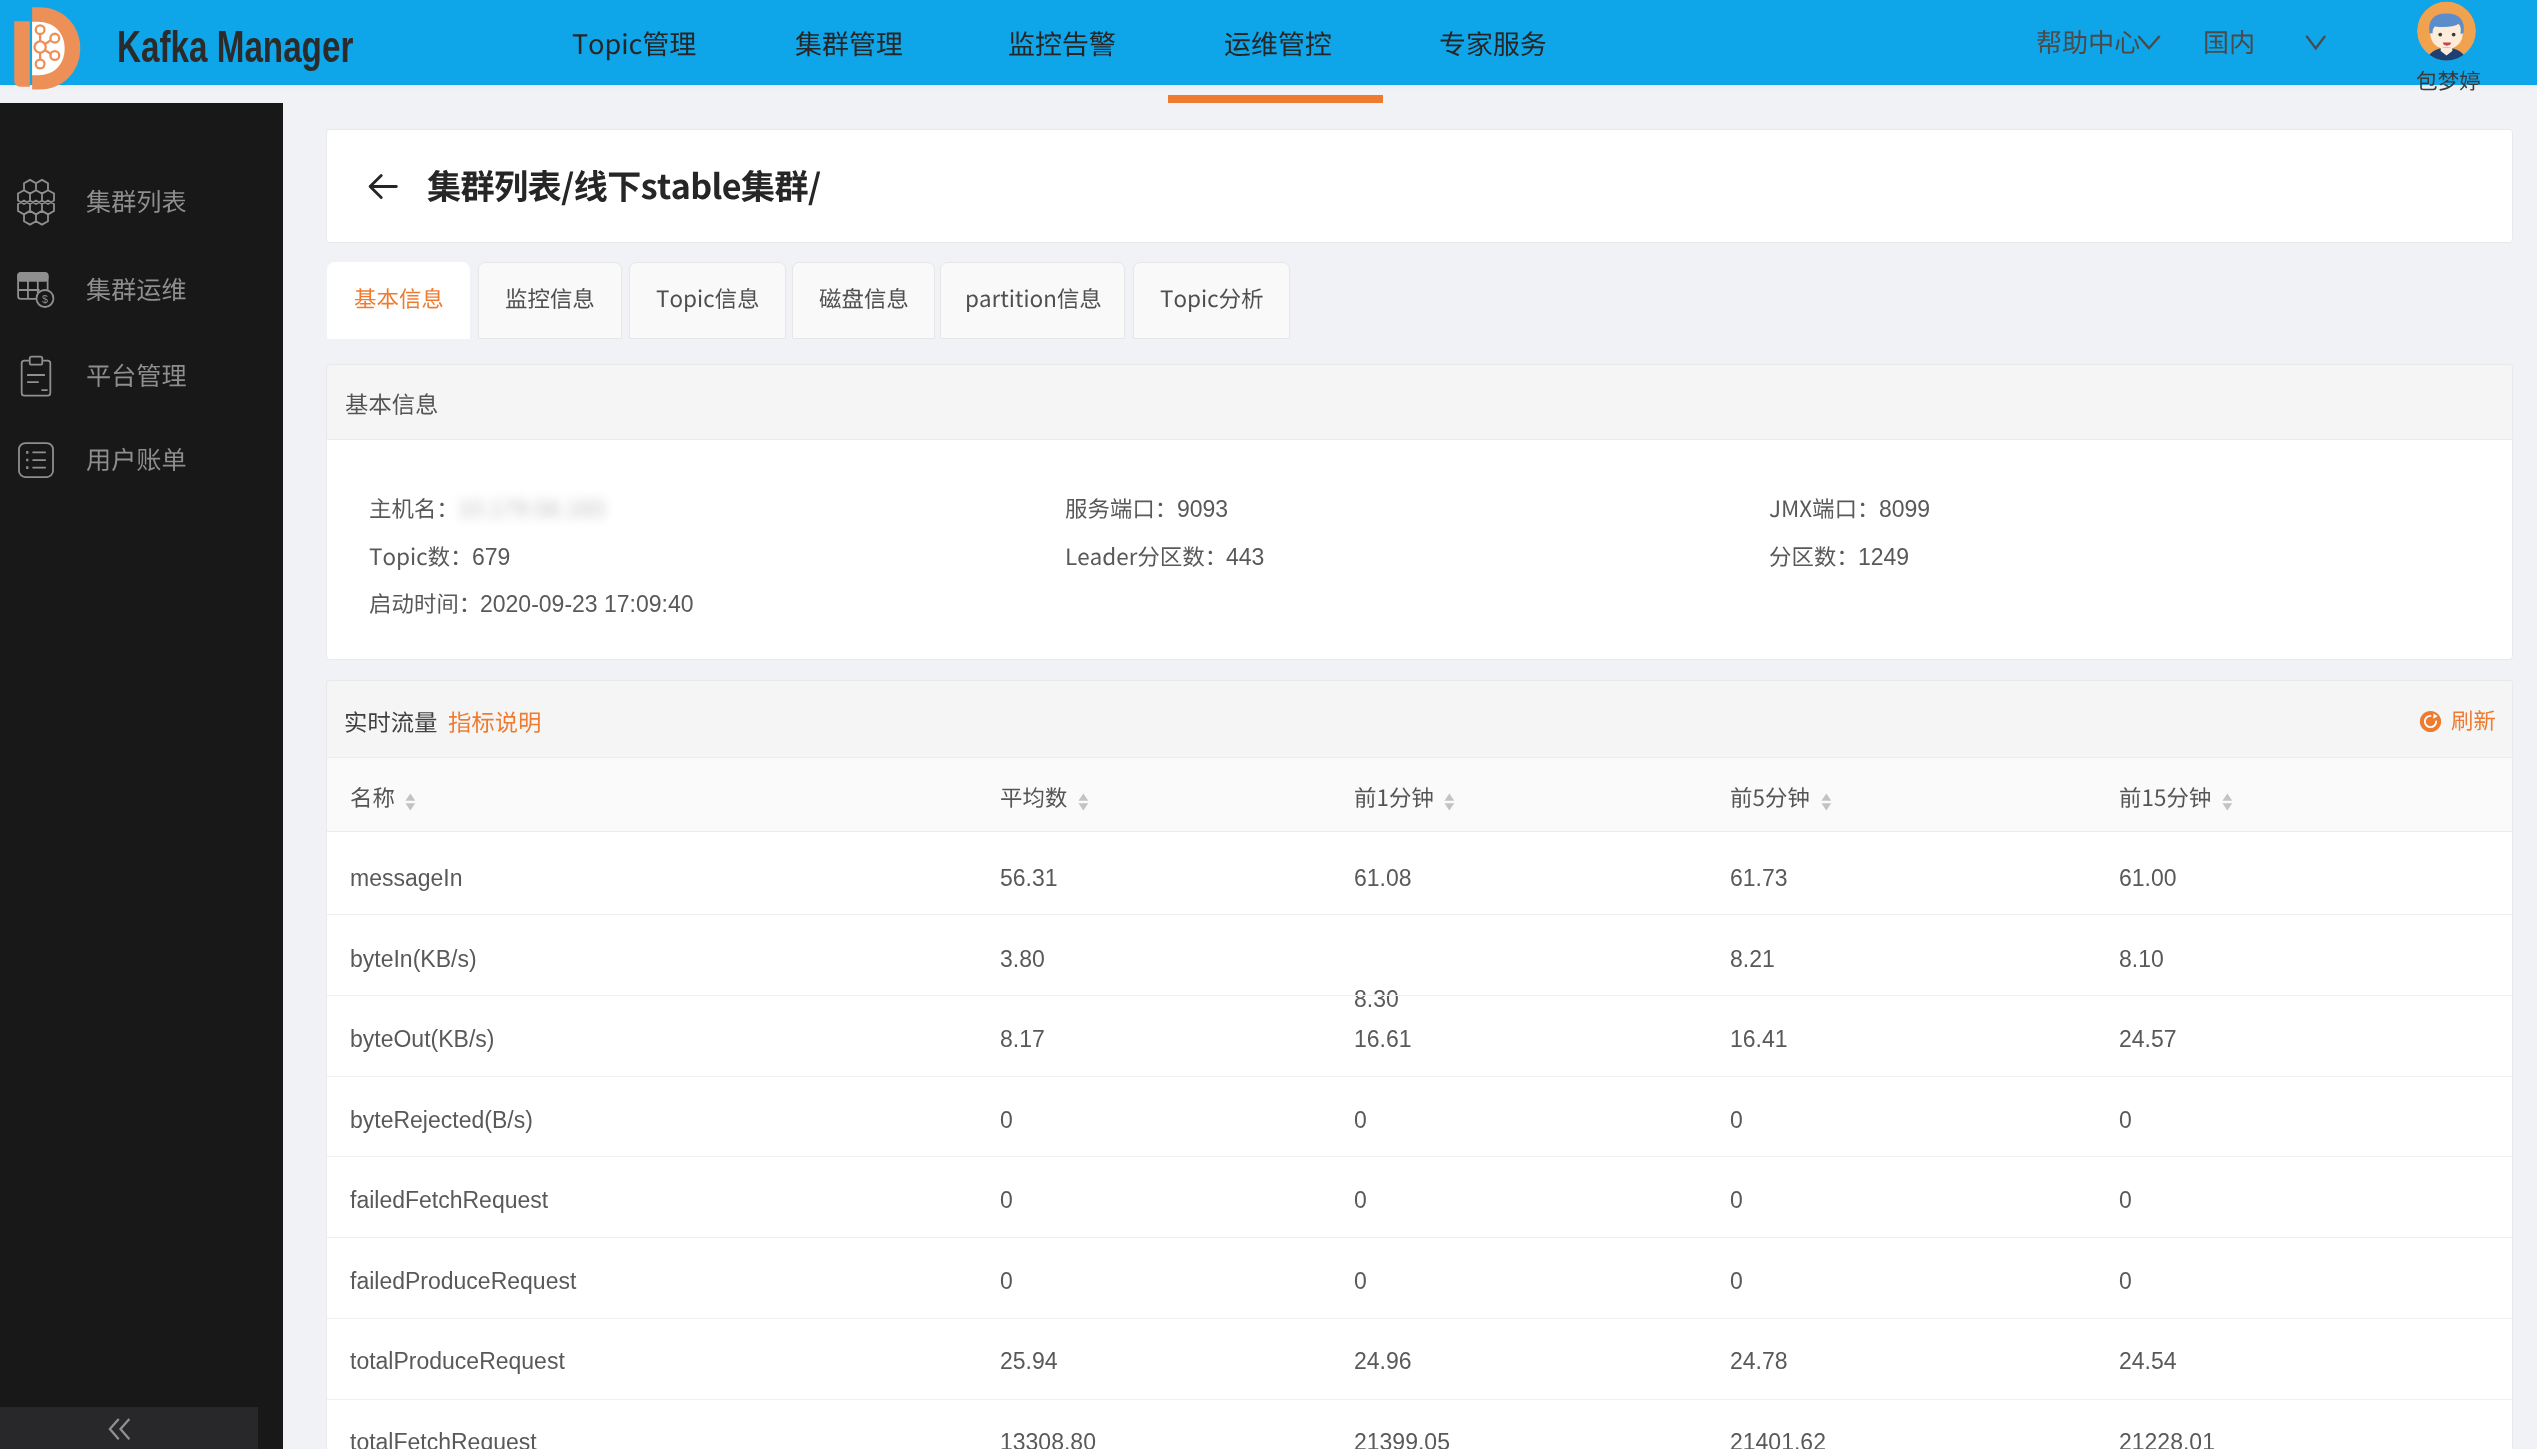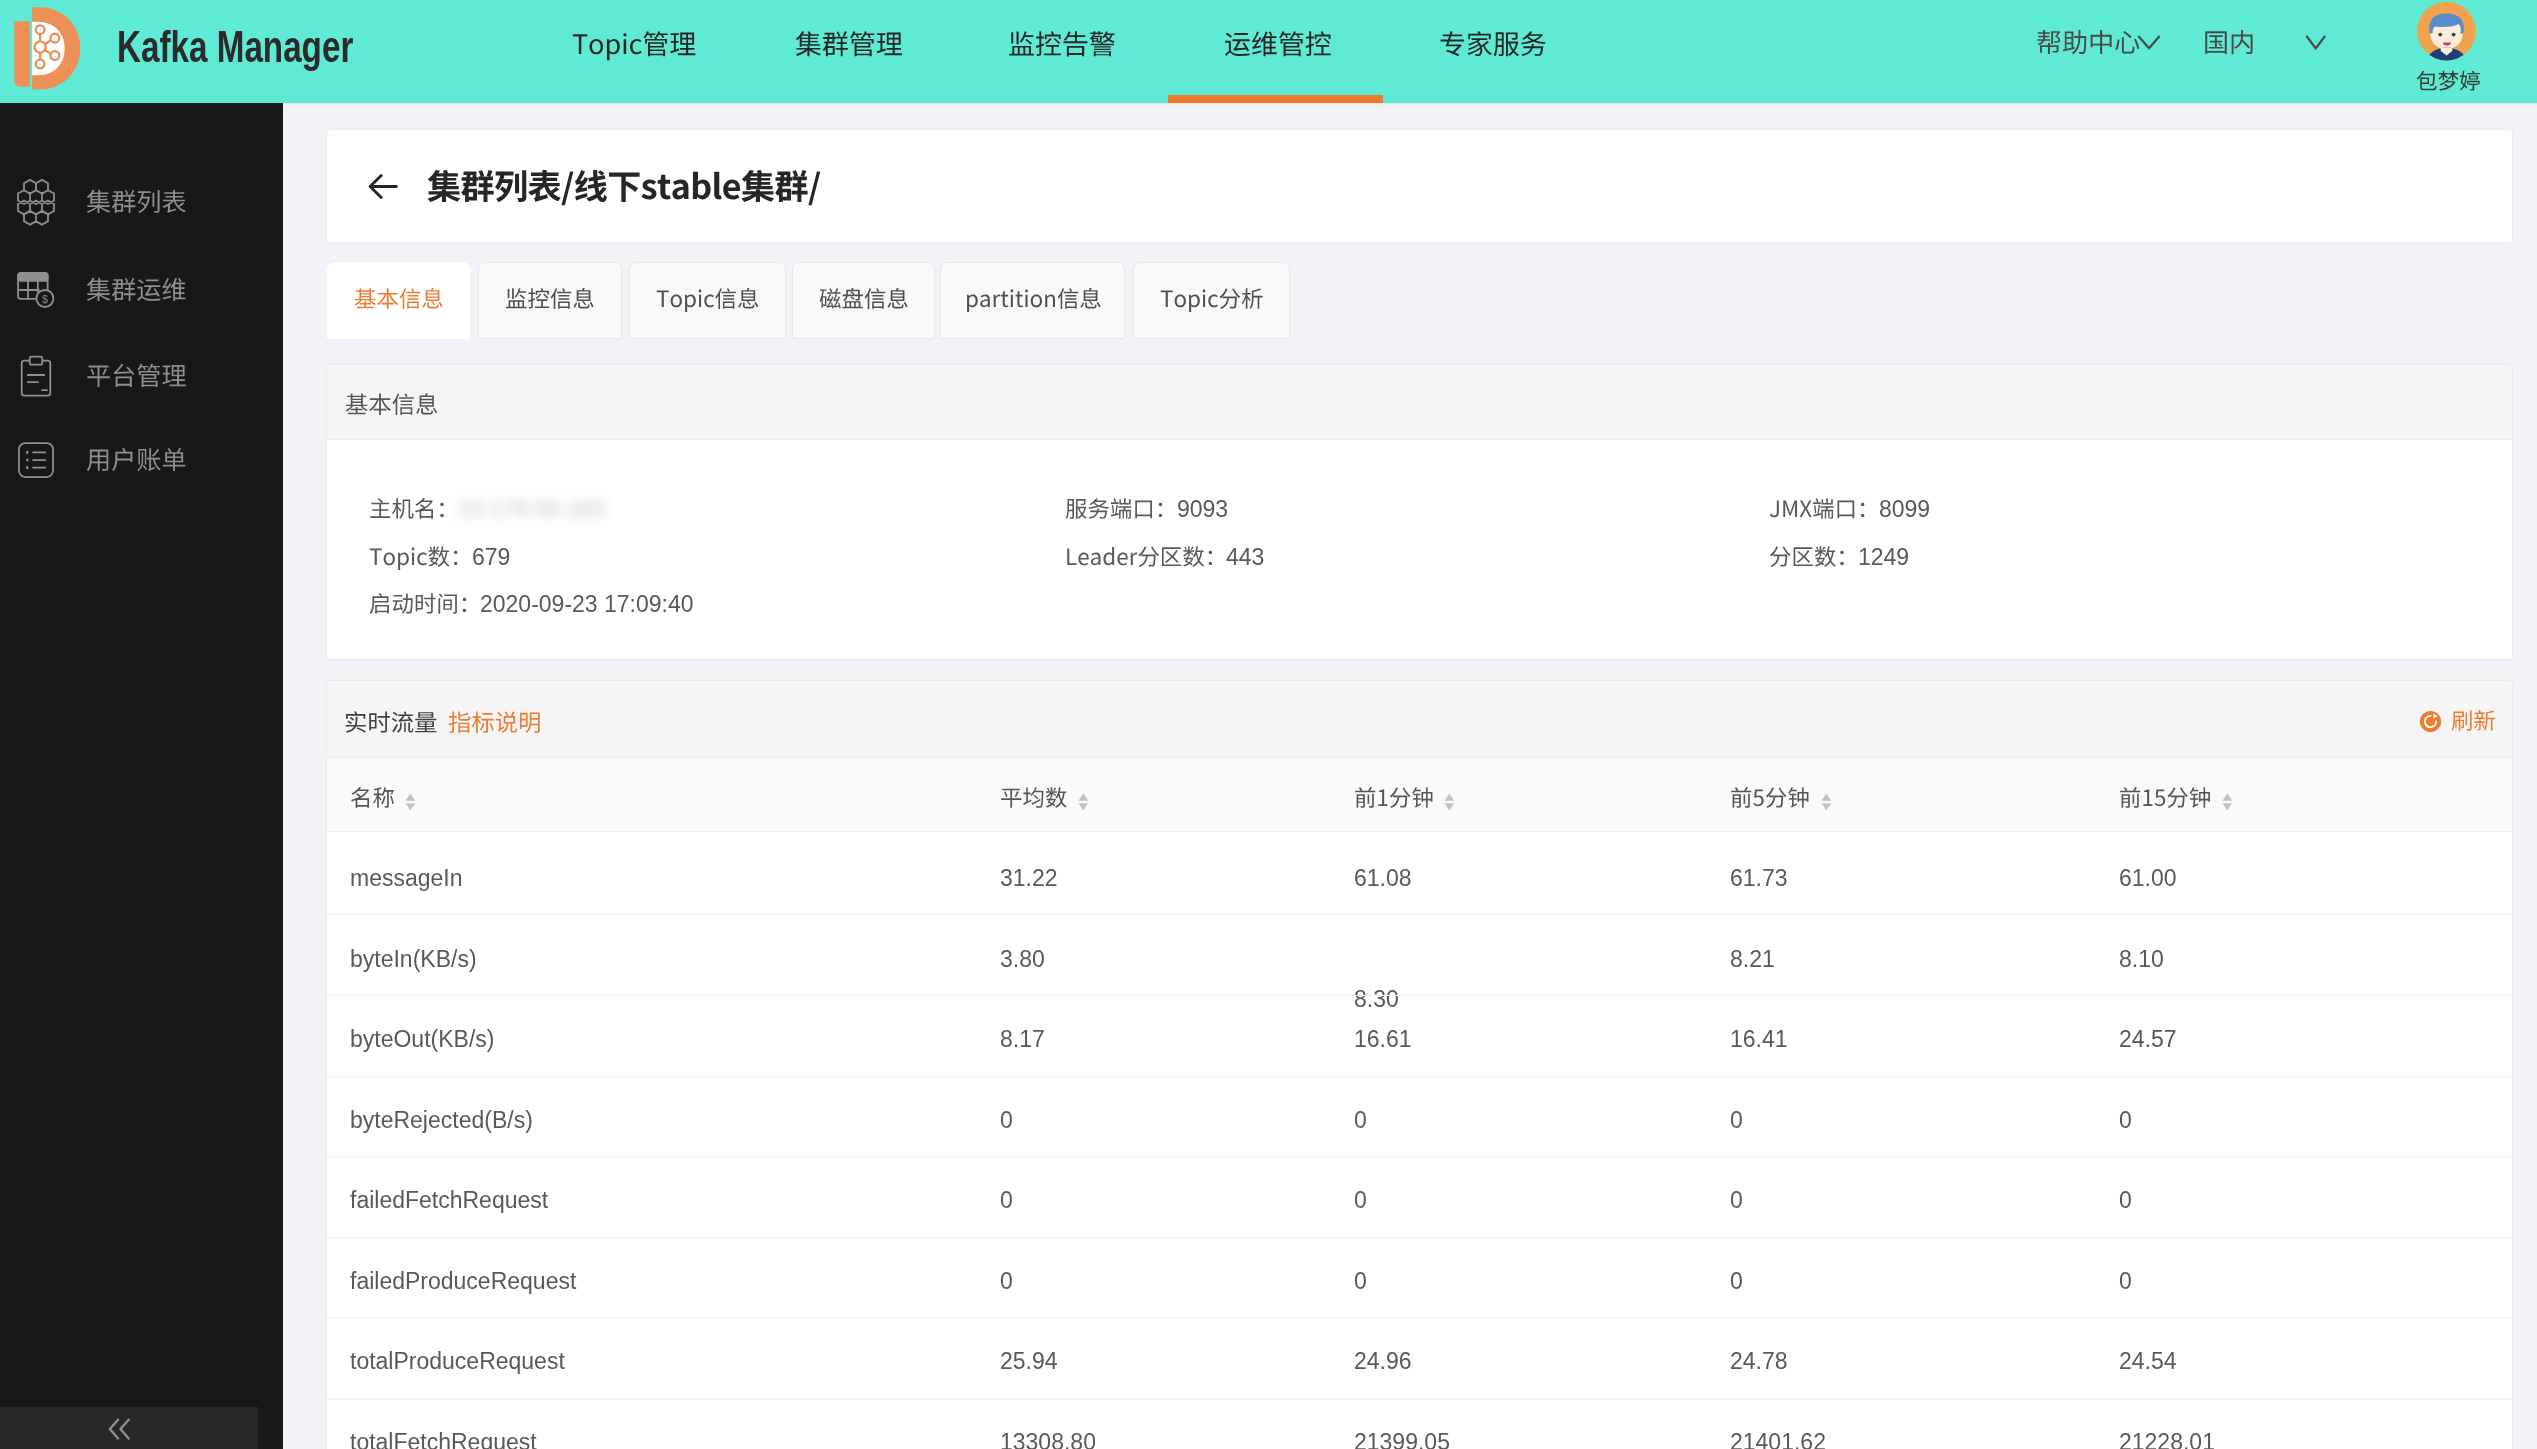--- a/index.html
+++ b/index.html
@@ -1,19 +1,19 @@
 <!DOCTYPE html>
 <html style="font-size:14.3px"><head><meta charset="utf-8">
 <style>
 * { margin:0; padding:0; box-sizing:border-box; }
 html,body { width:2538px; height:1450px; overflow:hidden; }
 body { position:relative; background:#f0f2f5; font-family:"Liberation Sans",sans-serif; }
 svg { overflow:visible; display:block; }
 .tp { position:absolute; }
-.hdr { position:absolute; left:0; top:0; width:2538px; height:103px; background:#5eead4; box-shadow:0 0.9px 0 #e9e9e9, 0 1.8px 5.4px rgba(0,0,0,.04); }
+.hdr { position:absolute; left:0; top:0; width:2538px; height:85px; background:#0ea5e9; box-shadow:0 0.9px 0 #e9e9e9, 0 1.8px 5.4px rgba(0,0,0,.04); }
 .kmt { position:absolute; left:117px; top:25px; font-size:44px; line-height:44px; font-weight:700; color:#2b2b2b; transform:scaleX(.755); transform-origin:0 50%; }
 .sb { position:absolute; left:0; top:103px; width:283px; height:1347px; background:#181818; }
 .card { position:absolute; background:#fff; border:0.9px solid #e9e9e9; border-radius:3.6px; }
 .chead { position:absolute; background:#f5f5f5; border:0.9px solid #e9e9e9; border-bottom:0.9px solid #ececec; border-radius:3.6px 3.6px 0 0; }
 .tab { position:absolute; top:262px; height:77px; background:#f9f9f9; border:0.9px solid #e6e6e6; border-radius:7.2px 7.2px 0 0; }
 .tab.on { background:#fff; border-color:#fff; height:77px; }
 .thead { position:absolute; background:#fafafa; border-bottom:0.9px solid #ebebeb; }
 .lt { position:absolute; font-size:23px; line-height:27px; color:#595959; white-space:pre; }
 .blur { filter:blur(5.4px); opacity:.38; }
 </style></head>
@@ -235,21 +235,21 @@
     <path d="M0.5 11.5 L11.5 11.5 L6 19.5 Z" fill="#c3c3c3"></path>
   </svg>
 <svg class="tp" style="left:2119px;top:806px" width="1.8" height="1.8" viewBox="0 0 2 2">
     <path d="M15.1 -12.9L15.1 -2.6L16.9 -2.6L16.9 -12.9ZM20.2 -13.6L20.2 -0.4C20.2 0 20.1 0.1 19.7 0.1C19.2 0.2 17.9 0.2 16.4 0.1C16.6 0.6 16.9 1.4 17 1.9C18.9 1.9 20.2 1.9 21 1.6C21.8 1.3 22 0.8 22 -0.3L22 -13.6ZM18.1 -21.1C17.5 -19.9 16.6 -18.2 15.7 -17.1L8.2 -17.1L9.5 -17.5C9 -18.5 7.9 -20 7 -21L5.2 -20.4C6.1 -19.4 7 -18 7.5 -17.1L1.3 -17.1L1.3 -15.3L23.7 -15.3L23.7 -17.1L17.9 -17.1C18.6 -18.1 19.4 -19.3 20.1 -20.5ZM10.2 -7.5L10.2 -5L4.7 -5L4.7 -7.5ZM10.2 -9L4.7 -9L4.7 -11.5L10.2 -11.5ZM2.9 -13.1L2.9 1.9L4.7 1.9L4.7 -3.5L10.2 -3.5L10.2 -0.2C10.2 0.2 10.1 0.2 9.8 0.2C9.5 0.3 8.3 0.3 7 0.2C7.3 0.7 7.6 1.4 7.7 1.9C9.3 1.9 10.5 1.9 11.2 1.6C11.9 1.3 12.1 0.8 12.1 -0.2L12.1 -13.1ZM27.2 0L37.2 0L37.2 -1.9L33.6 -1.9L33.6 -18.3L31.8 -18.3C30.8 -17.8 29.6 -17.3 28 -17L28 -15.6L31.3 -15.6L31.3 -1.9L27.2 -1.9ZM45.4 0.3C48.5 0.3 51.4 -2 51.4 -6C51.4 -10 48.9 -11.8 45.9 -11.8C44.8 -11.8 44 -11.5 43.1 -11.1L43.6 -16.4L50.5 -16.4L50.5 -18.3L41.6 -18.3L41 -9.8L42.2 -9C43.3 -9.7 44.1 -10.1 45.3 -10.1C47.6 -10.1 49.1 -8.5 49.1 -5.9C49.1 -3.2 47.4 -1.6 45.2 -1.6C43.1 -1.6 41.7 -2.6 40.7 -3.6L39.5 -2.1C40.8 -0.9 42.5 0.3 45.4 0.3ZM69.6 -20.6L67.8 -19.9C69.6 -16.2 72.6 -12.1 75.2 -9.8C75.6 -10.3 76.3 -11 76.8 -11.4C74.2 -13.4 71.1 -17.2 69.6 -20.6ZM60.9 -20.5C59.4 -16.7 56.9 -13.2 53.9 -11.1C54.3 -10.7 55.1 -10 55.5 -9.6C56.1 -10.2 56.8 -10.8 57.4 -11.4L57.4 -9.7L62.2 -9.7C61.7 -5.5 60.3 -1.5 54.4 0.5C54.8 0.9 55.3 1.6 55.5 2.1C61.9 -0.2 63.5 -4.8 64.2 -9.7L71 -9.7C70.8 -3.5 70.4 -1 69.8 -0.4C69.5 -0.1 69.2 -0.1 68.7 -0.1C68.1 -0.1 66.5 -0.1 64.9 -0.2C65.3 0.3 65.5 1.1 65.5 1.7C67.1 1.8 68.7 1.8 69.5 1.7C70.3 1.7 70.9 1.5 71.5 0.9C72.3 -0.1 72.7 -3 73 -10.7C73 -10.9 73 -11.6 73 -11.6L57.5 -11.6C59.7 -13.8 61.5 -16.8 62.9 -20ZM94.1 -13.9L94.1 -8L90.7 -8L90.7 -13.9ZM95.9 -13.9L99.4 -13.9L99.4 -8L95.9 -8ZM94.1 -21L94.1 -15.7L89 -15.7L89 -4.6L90.7 -4.6L90.7 -6.1L94.1 -6.1L94.1 2L95.9 2L95.9 -6.1L99.4 -6.1L99.4 -4.8L101.2 -4.8L101.2 -15.7L95.9 -15.7L95.9 -21ZM82.2 -20.9C81.5 -18.6 80.2 -16.4 78.7 -14.9C79 -14.5 79.5 -13.5 79.6 -13.1C80.5 -14 81.3 -15.2 82.1 -16.4L88.1 -16.4L88.1 -18.1L83 -18.1C83.3 -18.9 83.7 -19.7 84 -20.5ZM79.2 -8.6L79.2 -6.9L82.9 -6.9L82.9 -1.8C82.9 -0.7 82 0.1 81.5 0.4C81.9 0.8 82.3 1.4 82.5 1.8C83 1.4 83.7 1 88.4 -1.5C88.3 -1.9 88.1 -2.6 88.1 -3.1L84.7 -1.4L84.7 -6.9L88.2 -6.9L88.2 -8.6L84.7 -8.6L84.7 -12L87.6 -12L87.6 -13.7L80.5 -13.7L80.5 -12L82.9 -12L82.9 -8.6Z" fill="#555555"></path>
   </svg>
 <svg class="tp" style="left:2222px;top:793px" width="10.7" height="18" viewBox="0 0 12 20">
     <path d="M0.5 8.5 L11.5 8.5 L6 0.5 Z" fill="#c3c3c3"></path>
     <path d="M0.5 11.5 L11.5 11.5 L6 19.5 Z" fill="#c3c3c3"></path>
   </svg>
 <div class="lt" style="left:350px;top:865px">messageIn</div>
-<div class="lt" style="left:1000px;top:865px">31.22</div>
+<div class="lt" style="left:1000px;top:865px">56.31</div>
 <div class="lt" style="left:1354px;top:865px">61.08</div>
 <div class="lt" style="left:1730px;top:865px">61.73</div>
 <div class="lt" style="left:2119px;top:865px">61.00</div>
 <div style="position:absolute;left:327px;top:914px;width:2185px;height:0.9px;background:#efefef"></div>
 <div class="lt" style="left:350px;top:946px">byteIn(KB/s)</div>
 <div class="lt" style="left:1000px;top:946px">3.80</div>
 <div class="lt" style="left:1354px;top:986px">8.30</div>
 <div class="lt" style="left:1730px;top:946px">8.21</div>
 <div class="lt" style="left:2119px;top:946px">8.10</div>
 <div style="position:absolute;left:327px;top:995px;width:2185px;height:0.9px;background:#efefef"></div>

